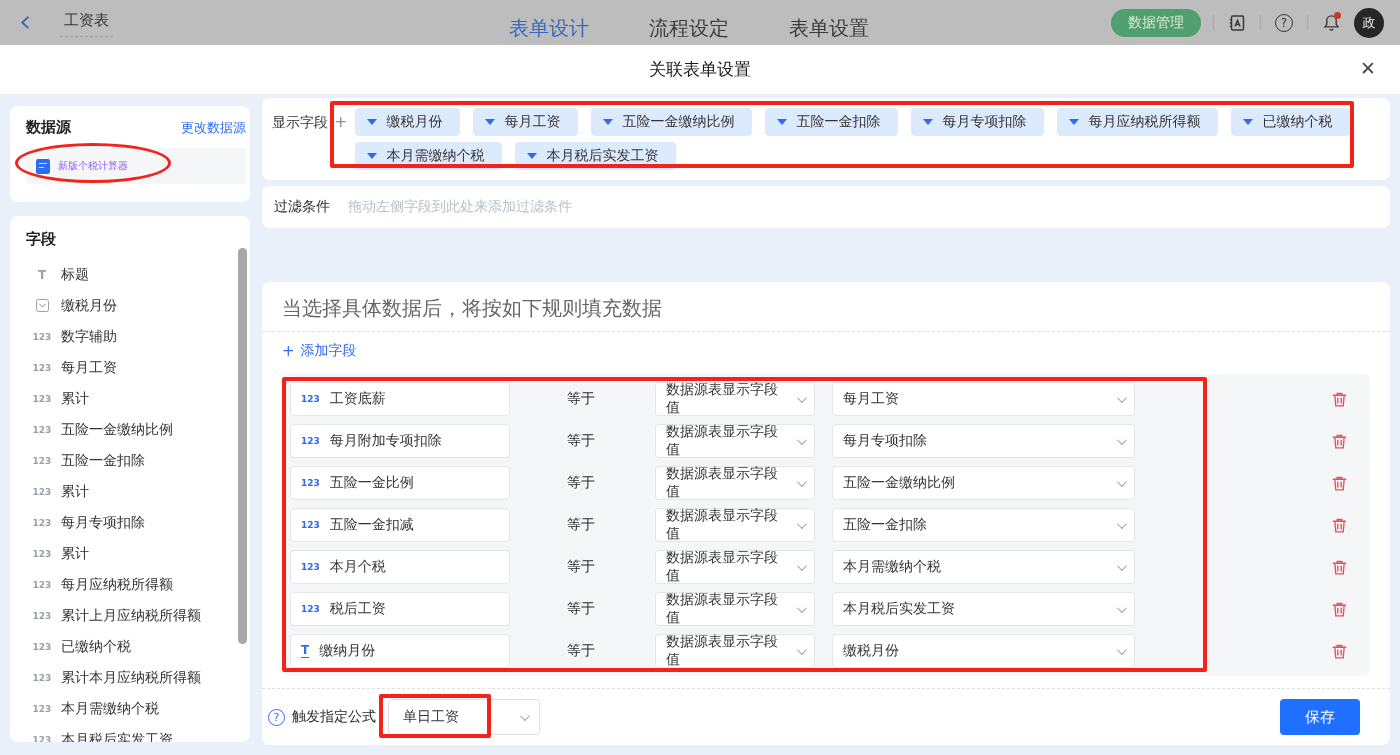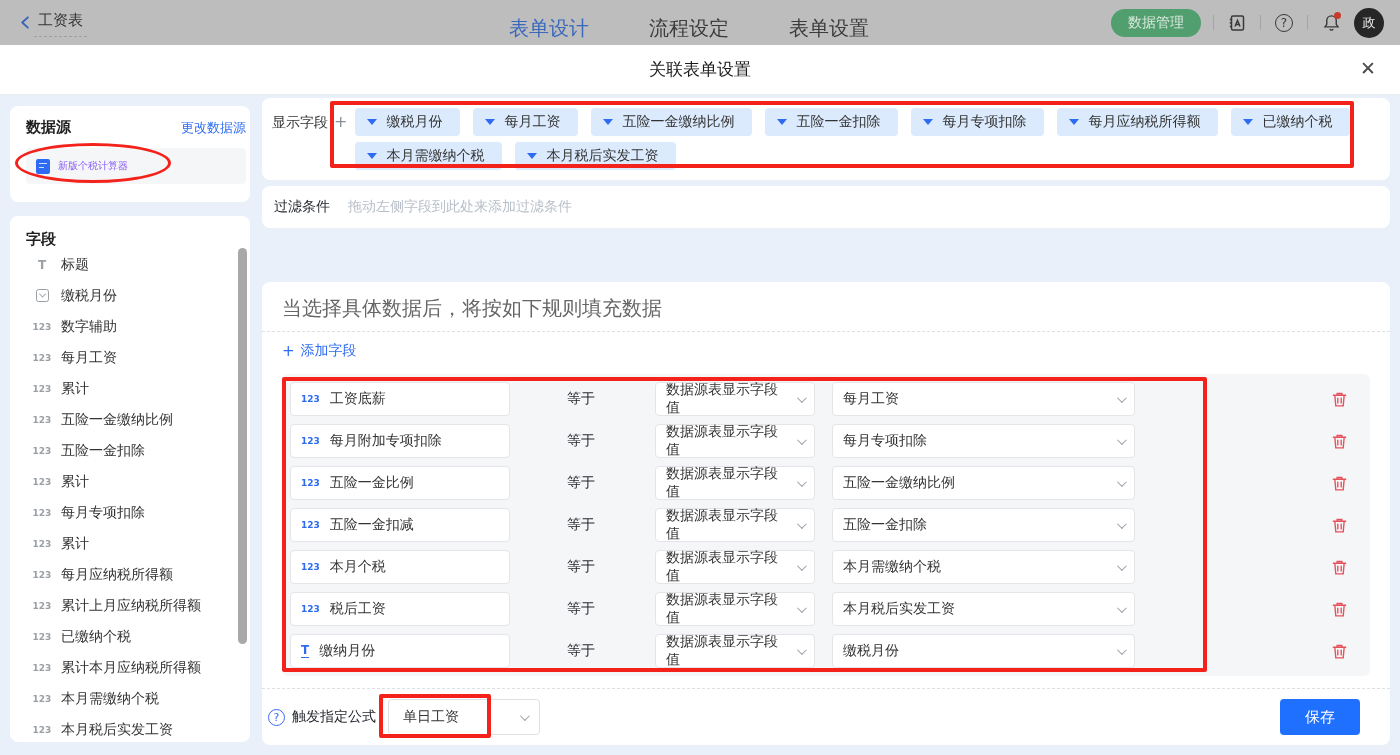--- a/index.html
+++ b/index.html
@@ -4,21 +4,21 @@
 <style>
   * { margin:0; padding:0; box-sizing:border-box; }
   html,body { background:#e9f0f9; }
   .screen {
     position:relative; width:1400px; height:755px; overflow:hidden;
     background:#e9f0f9; font-family:"DejaVu Sans", sans-serif; color:#333;
   }
   
   .topbar { position:absolute; left:0; top:0; width:1400px; height:45px;
     background:#bdbdbd; display:flex; align-items:center; padding:0 16px; }
-  .tb-left { display:flex; align-items:center; gap:0; }
+  .tb-left { display:flex; align-items:center; gap:26px; }
   .tb-back { width:18px; height:18px; display:flex; align-items:center; justify-content:center; cursor:pointer; }
   .tb-title { font-size:15px; color:#333; border-bottom:1px dashed #9f9f9f; padding:2px 4px 6px 4px; }
   .tb-tabs { position:absolute; left:50%; top:0; height:57px; transform:translateX(-53%);
     display:flex; align-items:center; gap:56px; font-size:20px; color:#3c3c3c; }
   .tb-tab { cursor:pointer; padding:0 2px; }
   .tb-tab.active { color:#3a68bc; }
   .tb-right { margin-left:auto; display:flex; align-items:center; gap:12px; }
   .tb-pill { background:#519e6e; color:#d9e9dc; border-radius:15px; padding:5px 17px;
     font-size:14px; cursor:pointer; }
   .tb-sep { width:1px; height:15px; background:#a5a5a5; }
@@ -41,21 +41,21 @@
   .ds-head { display:flex; align-items:center; justify-content:space-between; }
   .ds-title { font-size:15px; font-weight:bold; color:#1f1f1f; }
   .ds-link { font-size:13px; color:#2e6bf2; cursor:pointer; }
   .ds-item { margin-top:11px; height:36px; background:#f4f6f8; border-radius:4px;
     display:flex; align-items:center; padding:0 10px; gap:8px; cursor:pointer; }
   .doc-ic { width:14px; height:15px; background:#2e6bf2; border-radius:2px; position:relative; flex:0 0 auto; }
   .doc-ic i { position:absolute; left:3px; right:3px; height:1.6px; background:#cfe0ff; }
   .doc-ic i:nth-child(1){ top:4px; } .doc-ic i:nth-child(2){ top:8px; right:6px; }
   .ds-item-label { font-size:10px; color:#8b5cf6; }
   .card-fields { left:10px; top:216px; width:240px; height:526px; padding:14px 0 0 16px; overflow:hidden; }
-  .fields-title { font-size:15px; font-weight:bold; color:#1f1f1f; }
+  .fields-title { font-size:15px; font-weight:bold; color:#1f1f1f; margin-bottom:10px; }
   .f-item { height:31px; display:flex; align-items:center; gap:9px; padding-left:6px; cursor:grab; }
   .fi-icon { width:20px; flex:0 0 auto; display:flex; align-items:center; justify-content:center;
     color:#9aa0a6; font-size:9px; letter-spacing:0; }
   .fi-icon.num { font-size:9px; font-weight:bold; }
   .fi-icon.ttl { font-size:12px; font-weight:bold; }
   .sel-box-ic { width:13px; height:13px; border:1.3px solid #9aa0a6; border-radius:2.5px;
     display:flex; align-items:center; justify-content:center; }
   .sel-box-ic b { width:5px; height:5px; border-right:1.3px solid #9aa0a6; border-bottom:1.3px solid #9aa0a6;
     transform:rotate(45deg) translate(-1px,-1px); }
   .fi-label { font-size:14px; color:#333; white-space:nowrap; }

